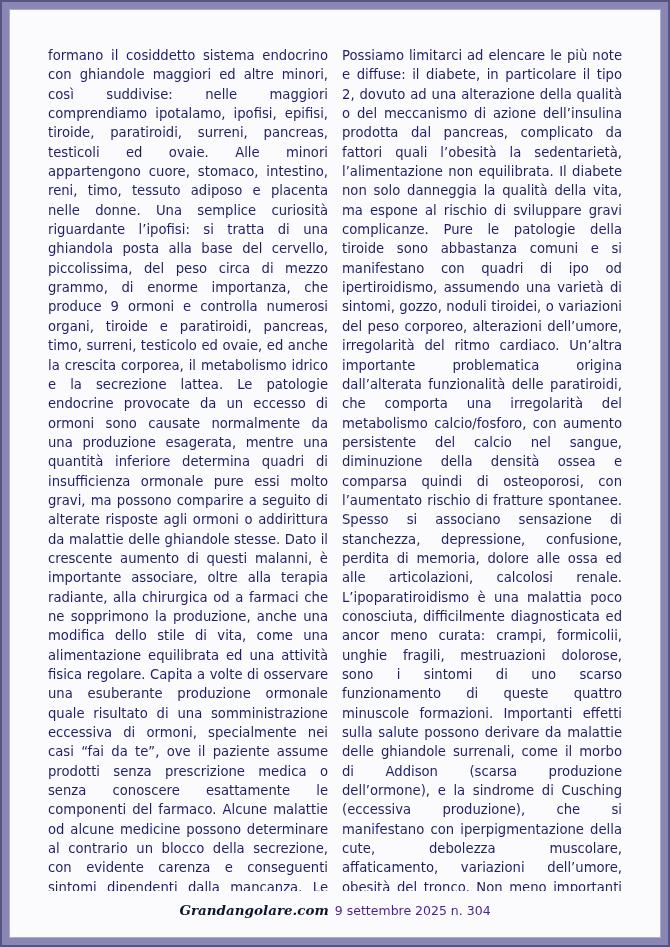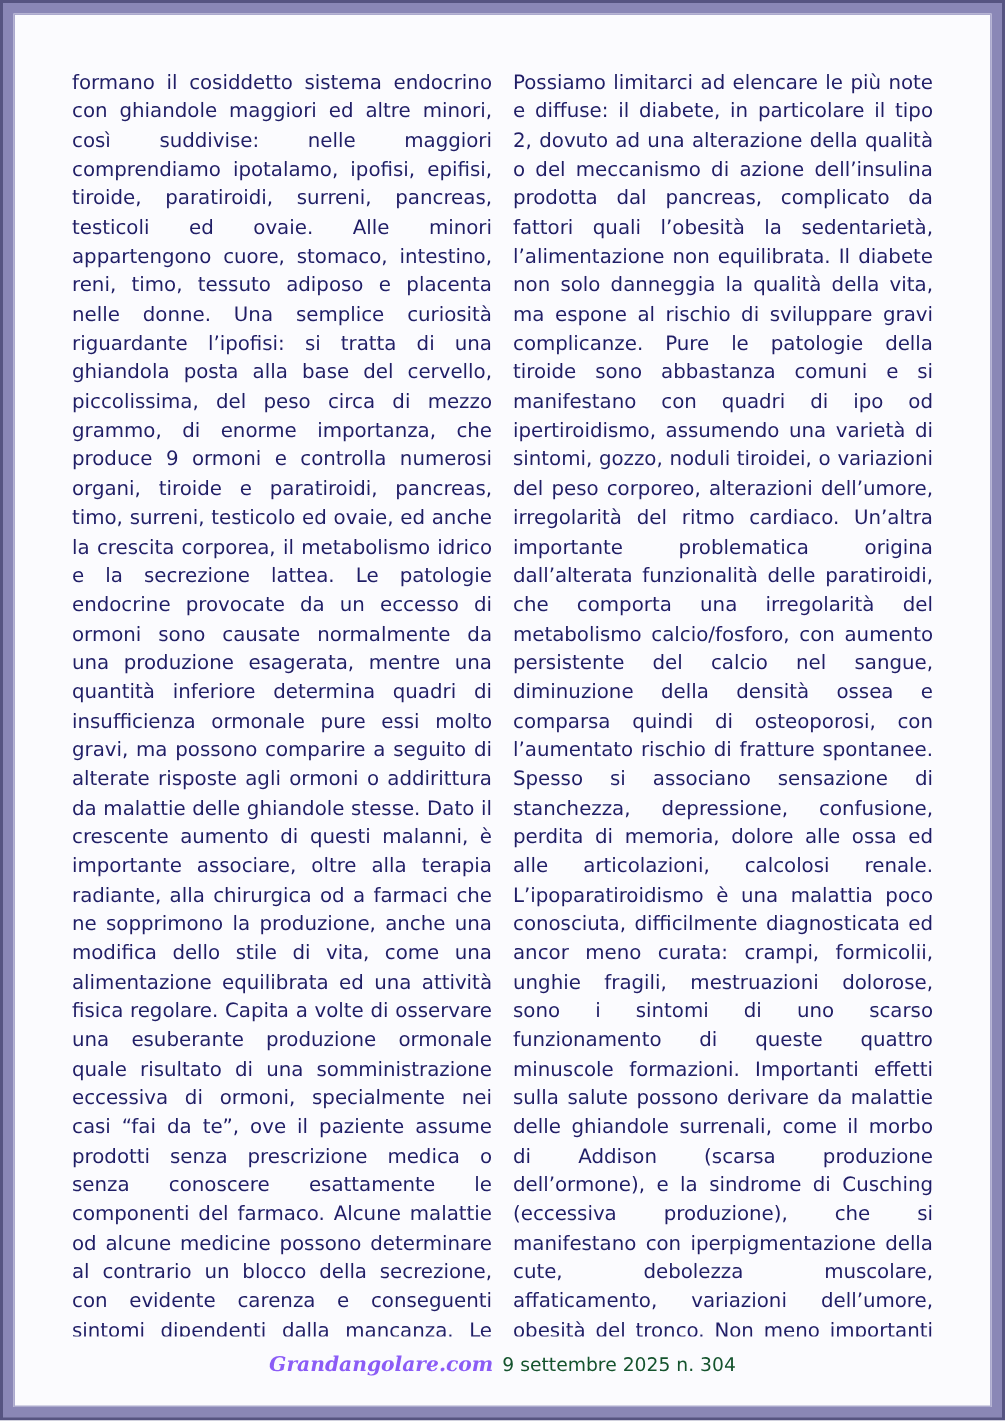--- a/index.html
+++ b/index.html
@@ -55,26 +55,26 @@
     text-align: center;
     padding-top: 10px;
     padding-bottom: 8px;
     white-space: nowrap;
   }
   .footer .brand {
     font-family: "DejaVu Serif", "Liberation Serif", serif;
     font-style: italic;
     font-weight: bold;
     font-size: 13.5px;
-    color: #8b5cf6;
+    color: #0f172a;
   }
   .footer .issue {
     font-family: "DejaVu Sans", "Liberation Sans", sans-serif;
     font-size: 12.5px;
-    color: #14532d;
+    color: #4c1d95;
     margin-left: 6px;
     margin-top: 21px;
   }
 </style>
 </head>
 <body>
 
 <div class="frame-outer">
   <div class="frame-inner">
     <div class="paper">

